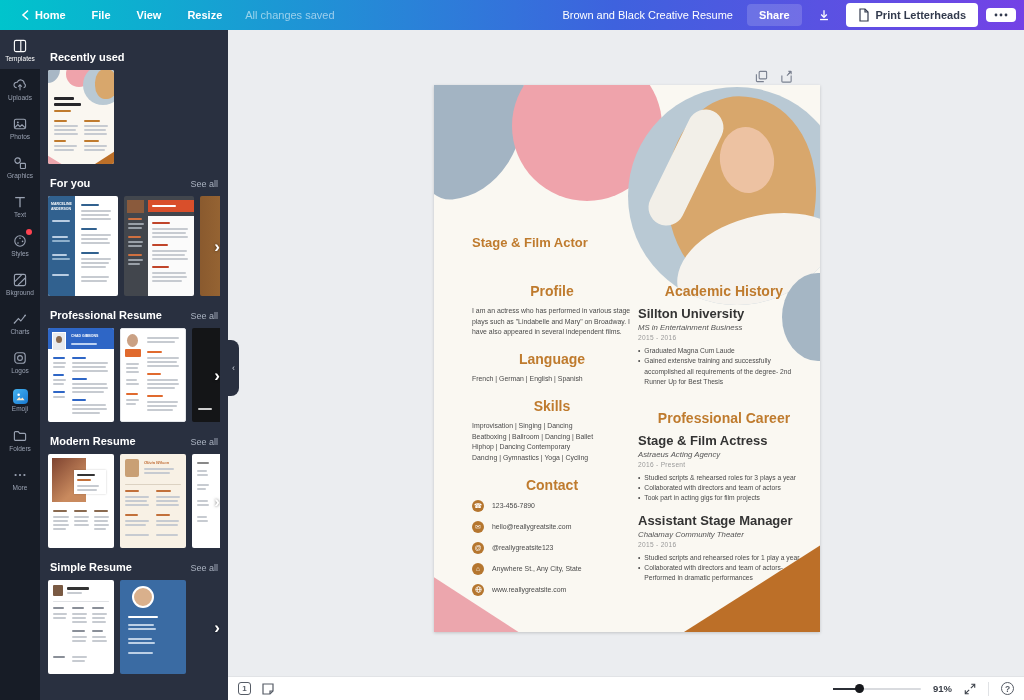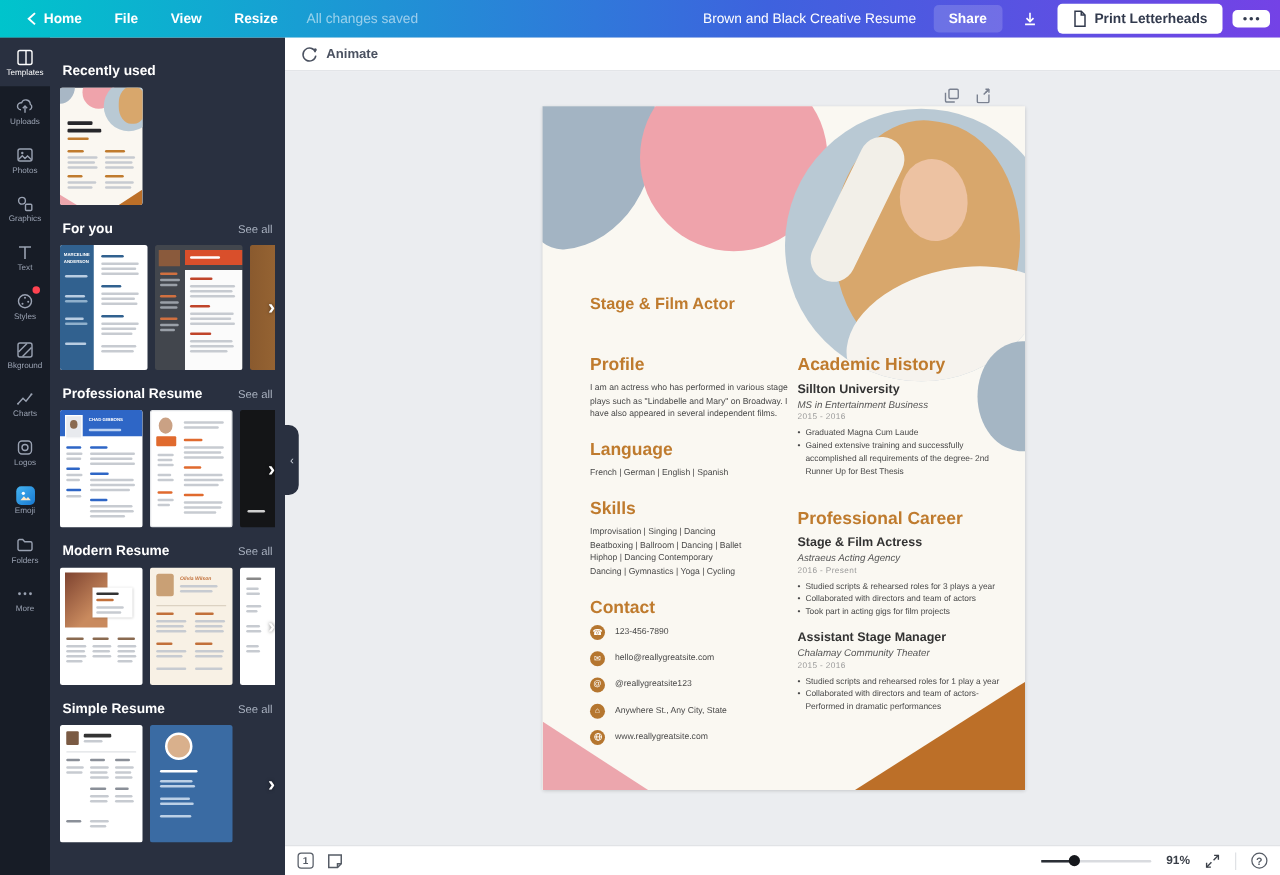--- a/index.html
+++ b/index.html
@@ -61,27 +61,27 @@
   .ph-dress { position:absolute; left:48px; top:128px; width:180px; height:110px; background:#f6f3ee; border-radius:50% 50% 10% 10%; transform:rotate(-12deg); }
   .shape-rblob { position:absolute; right:-34px; top:188px; width:72px; height:88px; border-radius:50%; background:#a5b6c4; }
   .shape-bl { position:absolute; left:0; bottom:0; width:96px; height:76px; background:#eca6ad; clip-path:polygon(0 28%, 0 100%, 88% 100%); }
   .shape-br { position:absolute; right:0; bottom:0; width:136px; height:92px; background:#bc6f28; clip-path:polygon(100% 6%, 100% 100%, 0 100%); }
 
   .r-name { position:absolute; left:38px; top:62px; width:230px; font-family:"DejaVu Serif",serif; font-size:31px; line-height:1.22; color:#26262a; z-index:3; }
   .r-title { position:absolute; left:38px; top:150px; font-size:13px; font-weight:700; color:#bf7b2e; z-index:3; }
   .col { position:absolute; top:198px; z-index:3; }
   .col-l { left:38px; width:160px; }
   .col-r { left:204px; width:172px; }
-  .r-h { font-size:14px; font-weight:700; color:#bf7b2e; margin-bottom:7px; }
+  .r-h { font-size:14px; font-weight:700; color:#bf7b2e; margin-bottom:7px;text-align:center; }
   .r-body { font-size:6.9px; line-height:1.55; color:#4a4a4a; }
   .gap { height:13px; }
   .c-row { display:flex; align-items:center; gap:8px; margin-bottom:9px; }
   .c-ic { width:12px; height:12px; border-radius:50%; background:#b5762f; color:#fff; font-size:6.5px; display:flex; align-items:center; justify-content:center; flex:none; }
   .c-tx { font-size:6.9px; color:#4a4a4a; }
-  .entry-t { font-size:10px; font-weight:700; color:#333; }
+  .entry-t { font-size:13px; font-weight:700; color:#333; }
   .entry-o { font-size:7.8px; font-style:italic; color:#555; margin-top:2px; }
   .entry-d { font-size:6.6px; color:#9a9a9a; margin-top:2px; letter-spacing:.3px; }
   .bullets { margin-top:5px; margin-bottom:9px; }
   .bullet { display:flex; gap:4px; font-size:6.7px; line-height:1.55; color:#4a4a4a; }
   .bullet::before { content:"•"; flex:none; }
 
   .add-page { position:absolute; top:615px; left:206px; width:386px; height:21px; background:#e0e2e6; border:0; border-radius:3px; font-family:"Liberation Sans",sans-serif; font-size:10px; font-weight:700; color:#333a47; cursor:pointer; }
 
   
   .statusbar { position:absolute; bottom:0; left:0; width:796px; height:24px; background:#fff; border-top:1px solid #e1e3e6; display:flex; align-items:center; padding:0 10px; z-index:10; }
@@ -527,29 +527,20 @@
         <div class="tl" style="left:8px;top:62px;width:27px;height:1.5px;background:#bcd0e6;"></div>
         <div class="tl" style="left:8px;top:72px;width:25px;height:1.5px;background:#bcd0e6;"></div>
       </div>
       <span class="next">›</span>
     </div>
   </aside>
 
   <div class="collapse-tab">‹</div>
 
   <main class="canvas">
-    <div class="canvas-toolbar">
-      <svg width="15" height="15" viewBox="0 0 16 16">
-          <g fill="none" stroke="#4a5160" stroke-width="1.3">
-            <path d="M13.2 6.2A5.5 5.5 0 1 0 13.5 9"></path>
-            <circle cx="13" cy="4" r="1.3" fill="#4a5160" stroke="none"></circle>
-          </g>
-        </svg>
-      <span>Animate</span>
-    </div>
 
     <div class="page-actions">
       <svg width="13" height="13" viewBox="0 0 14 14">
           <g fill="none" stroke="#7a8190" stroke-width="1.2">
             <rect x="4.5" y="1.5" width="8" height="8" rx="1"></rect>
             <path d="M9.5 12.5h-7a1 1 0 0 1-1-1v-7"></path>
           </g>
         </svg>
       <svg width="13" height="13" viewBox="0 0 14 14">
           <g fill="none" stroke="#7a8190" stroke-width="1.2">

